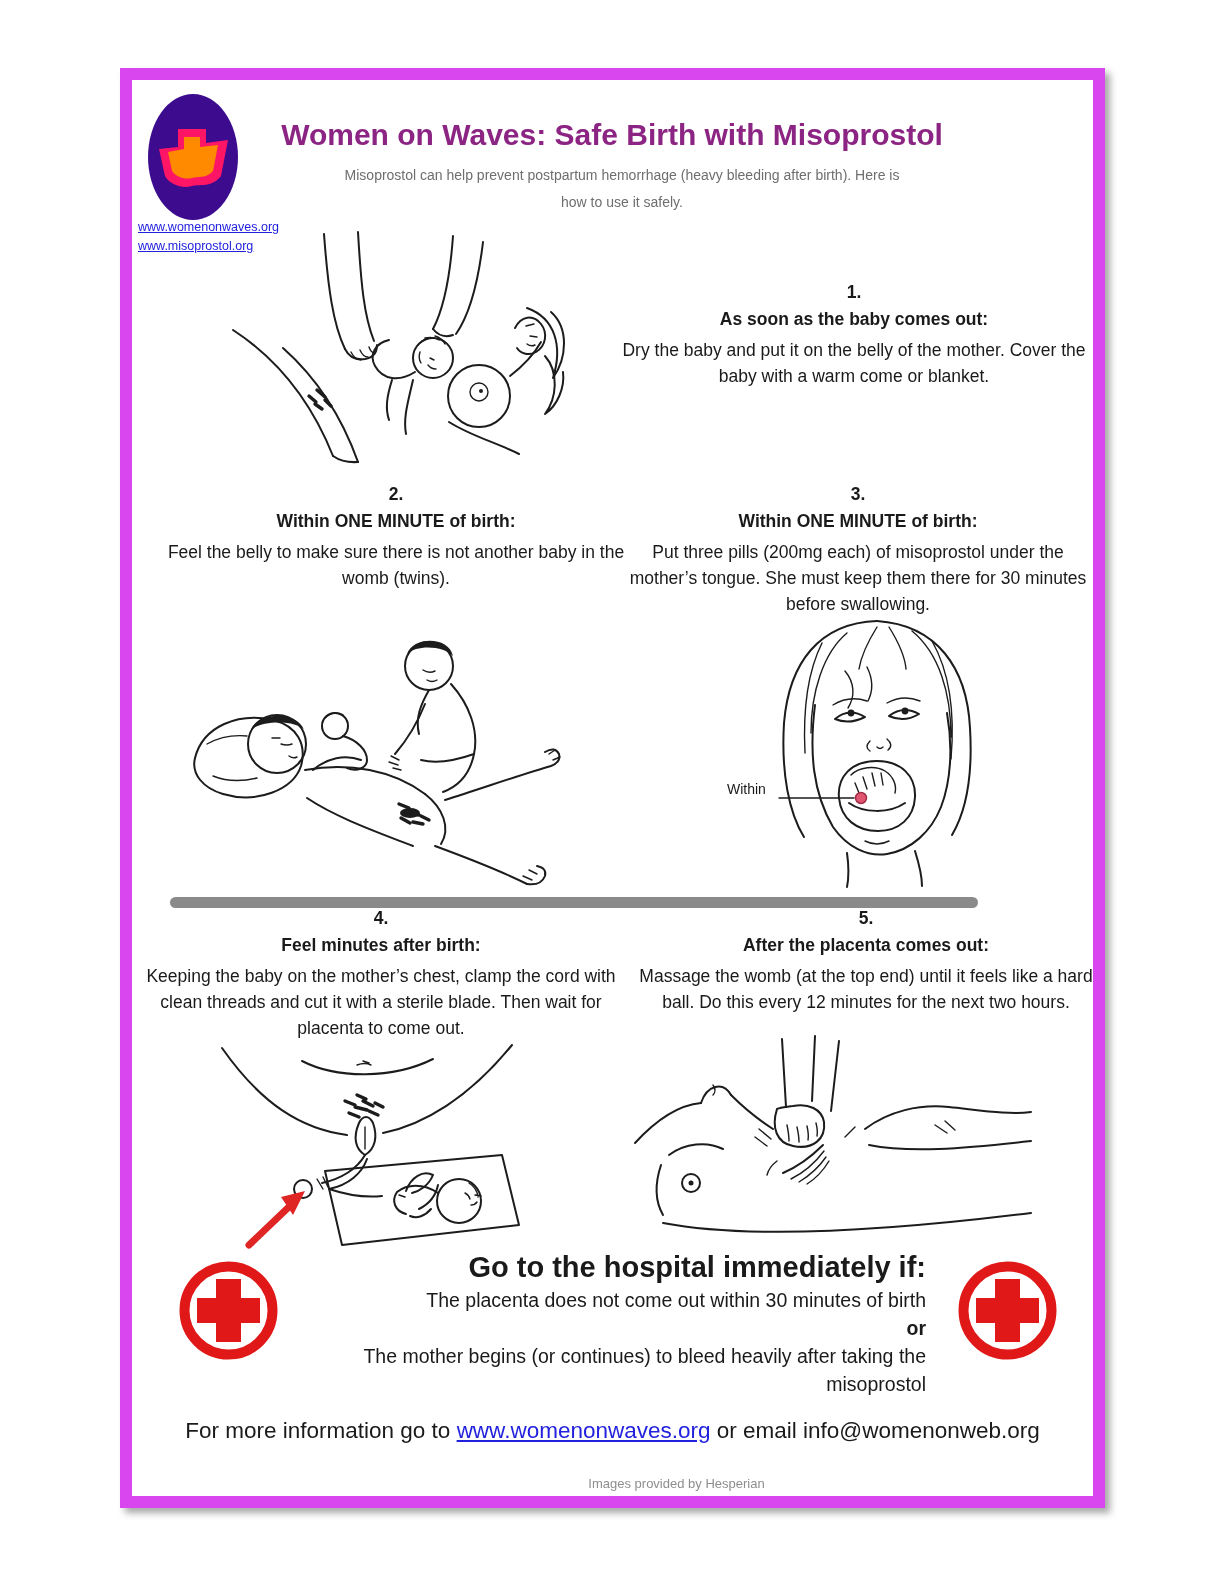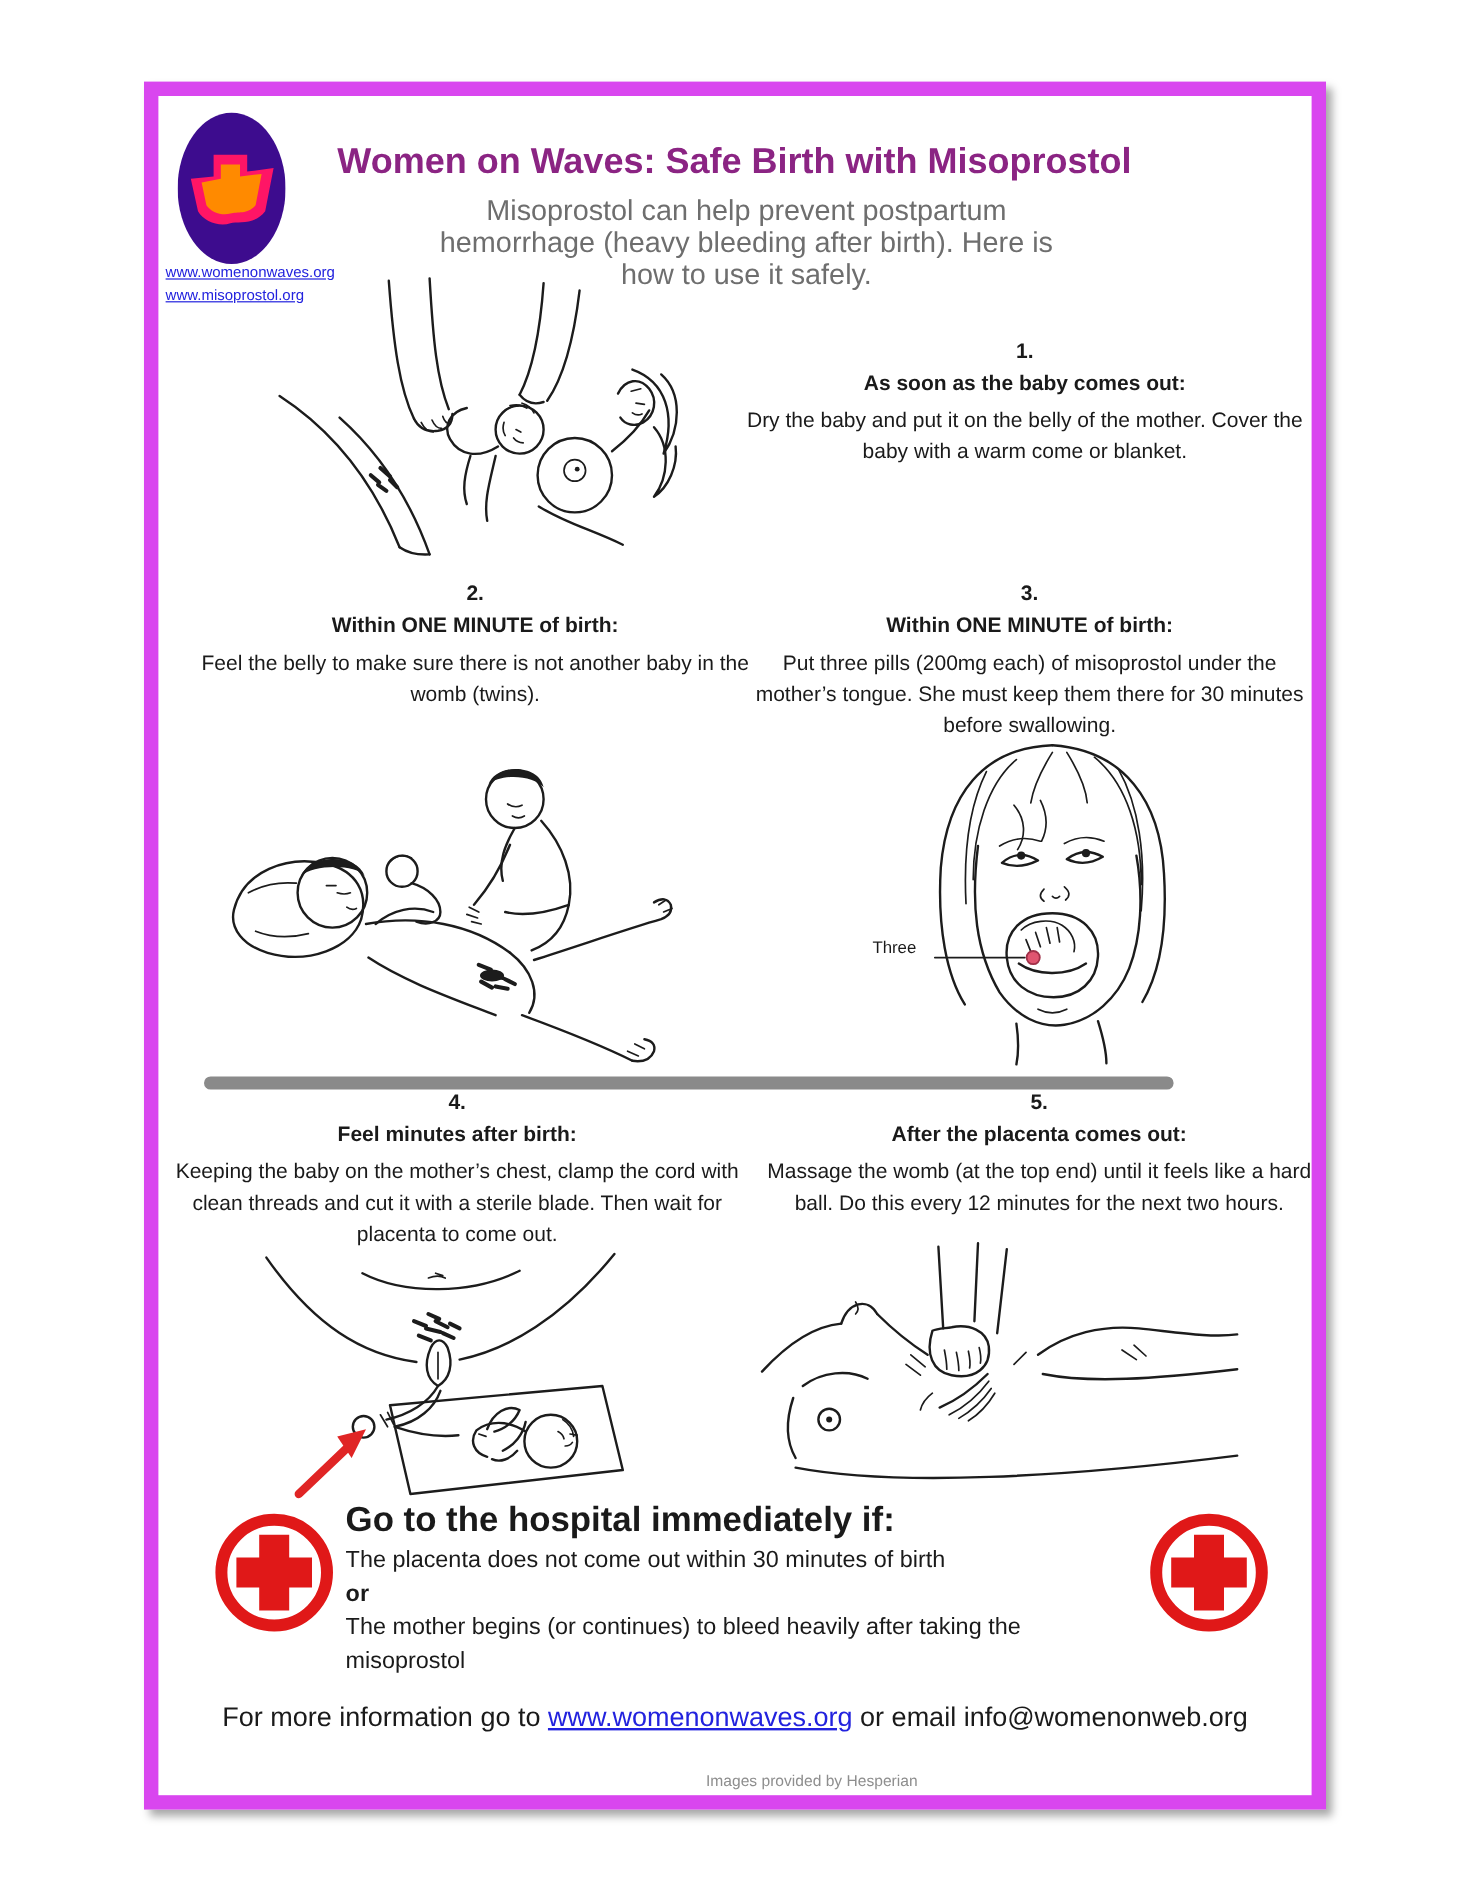--- a/index.html
+++ b/index.html
@@ -14,21 +14,21 @@
   }
   .abs{position:absolute;}
   
   .logo{left:16px;top:13px;width:90px;height:128px;}
   .title{
     left:130px;top:38px;width:700px;text-align:center;
     font-size:30px;font-weight:bold;color:#8B2483;letter-spacing:0px;
   }
   .subtitle{
     left:210px;top:82px;width:560px;text-align:center;
-    font-size:24px;line-height:27px;color:#6E6E6E;
+    font-size:14px;line-height:27px;color:#6E6E6E;
   }
   .links{left:6px;top:138px;font-size:12.5px;line-height:19px;}
   .links a{color:#2222DE;text-decoration:underline;display:block;cursor:pointer;}
   
   .step{text-align:center;}
   .step .num{font-weight:bold;font-size:17.5px;line-height:24px;}
   .step .head{font-weight:bold;font-size:17.5px;line-height:26px;margin-top:2px;}
   .step .body{font-size:17.5px;line-height:26px;margin-top:5px;}
   .step1{left:488px;top:200px;width:468px;}
   .step2{left:28px;top:402px;width:472px;}
@@ -48,21 +48,21 @@
   .tablet-label{
     position:absolute;left:0px;top:168px;font-size:14px;color:#1a1a1a;
     font-family:"Liberation Sans", sans-serif;
   }
   
   .divider{left:38px;top:817px;width:808px;height:11px;background:#8A8A8A;border-radius:6px;}
   
   .cross{width:107px;height:107px;}
   .cross-left{left:43px;top:1177px;}
   .cross-right{left:822px;top:1177px;}
-  .warning{left:156px;top:1168px;width:650px;text-align:left;}
+  .warning{left:144px;top:1168px;width:650px;text-align:right;}
   .warning .w-head{font-size:29px;font-weight:bold;line-height:38px;}
   .warning .w-line{font-size:19.5px;line-height:28px;}
   .warning .w-or{font-size:19.5px;font-weight:bold;line-height:28px;}
   .footer-line{left:0px;top:1338px;width:961px;text-align:center;font-size:22.5px;}
   .footer-line a{color:#2222DE;text-decoration:underline;cursor:pointer;}
   .credit{left:0px;top:1396px;width:1049px;text-align:center;font-size:13px;color:#8E8E8E;padding-left:20px;}
 </style>
 </head>
 <body>
 
@@ -197,21 +197,21 @@
       <path class="sk" d="M150,148 C124,148 110,164 112,185 C114,206 130,218 151,218 C172,218 187,205 188,184 C189,163 174,148 150,148 Z"></path>
       <path class="sk-thin" d="M124,162 C132,154 148,152 158,158 C166,163 170,172 168,180 M128,170 l4,10 M136,164 l4,12 M145,160 l3,13 M154,160 l2,12"></path>
       <path class="sk" d="M122,190 C136,200 162,201 178,190"></path>
       <circle cx="134" cy="185" r="5.5" fill="#E05570" stroke="#A03048" stroke-width="1.5"></circle>
 
       <path class="sk-thin" d="M138,228 q12,6 24,0"></path>
       <path class="sk" d="M120,240 C122,254 122,264 120,274 M188,238 C193,254 195,264 195,273"></path>
 
       <path class="sk-thin" d="M52,185 L127,185"></path>
     </svg>
-    <span class="tablet-label">Three</span>
+    <span class="tablet-label">Within</span>
   </div>
 
   <div class="abs divider"></div>
 
   <div class="abs step step4">
     <div class="num">4.</div>
     <div class="head">Feel minutes after birth:</div>
     <div class="body">Keeping the baby on the mother’s chest, clamp the cord with clean threads and cut it with a sterile blade. Then wait for placenta to come out.</div>
   </div>
 

